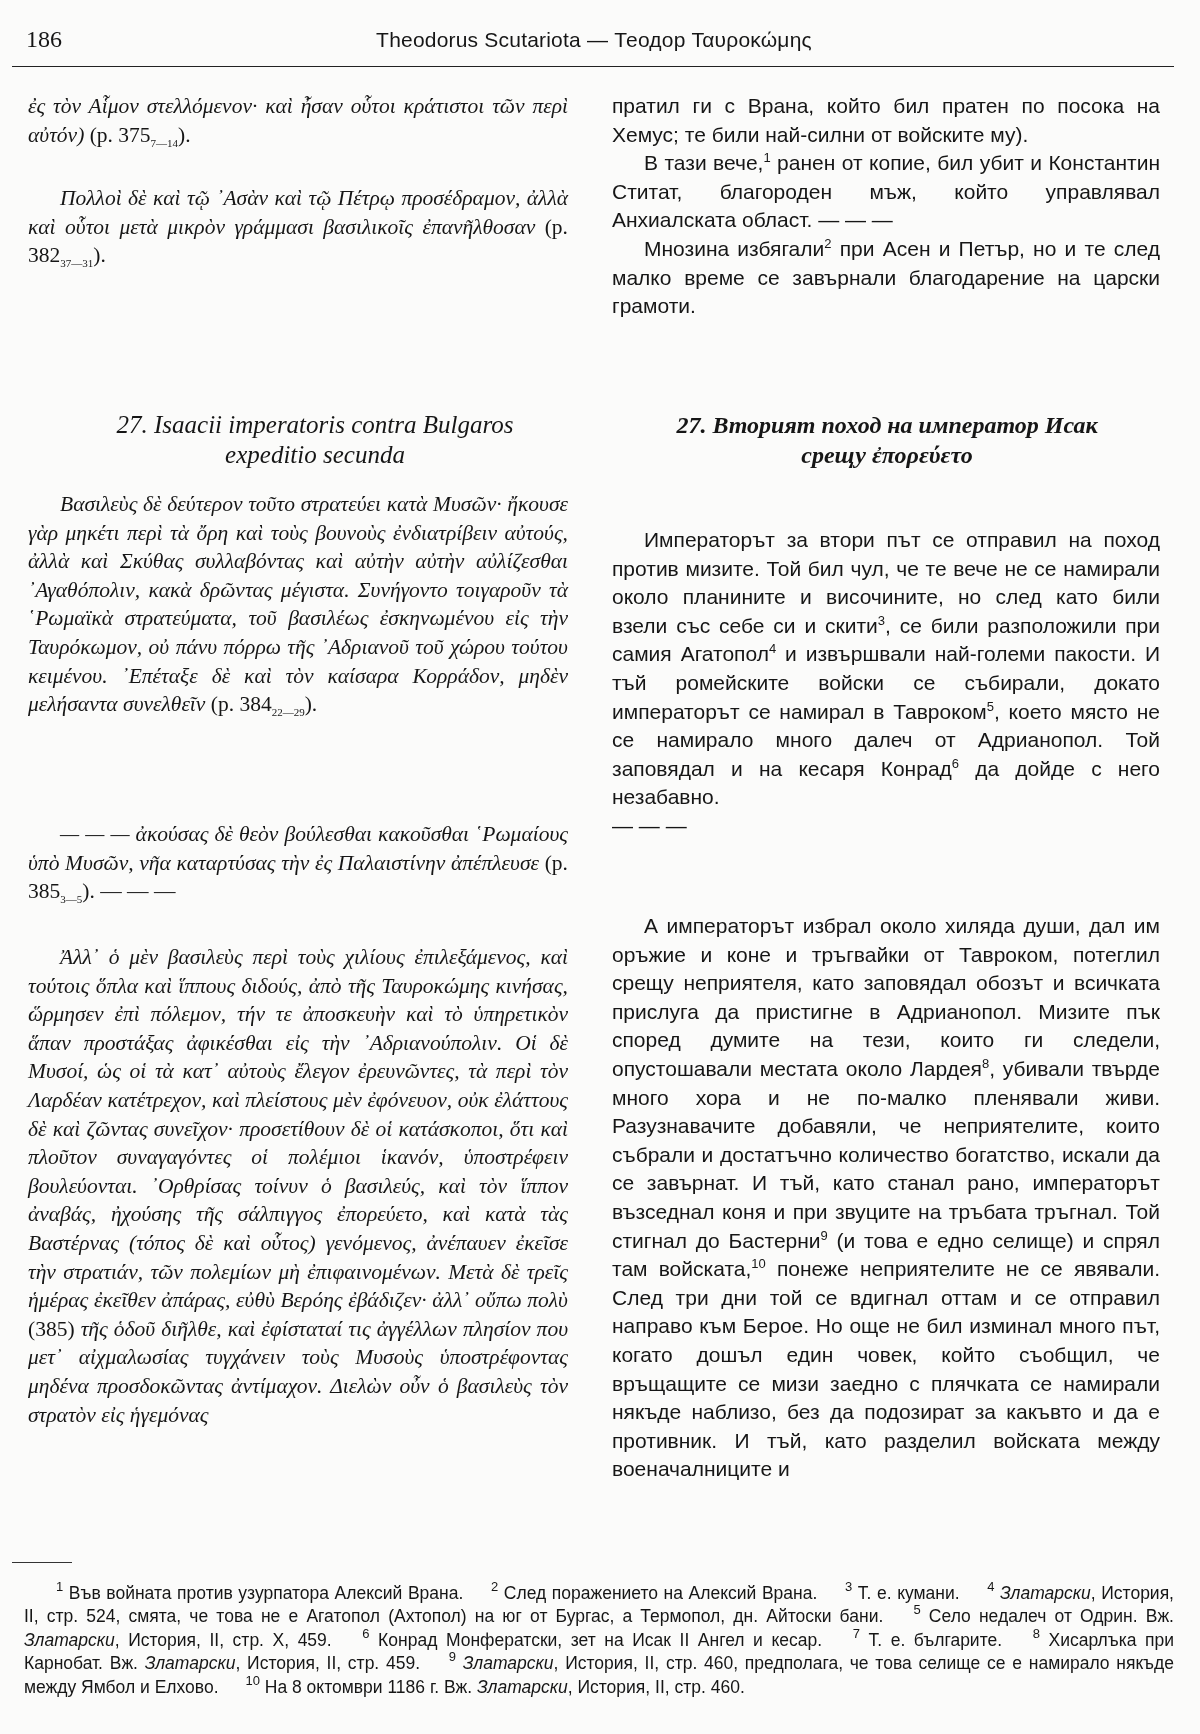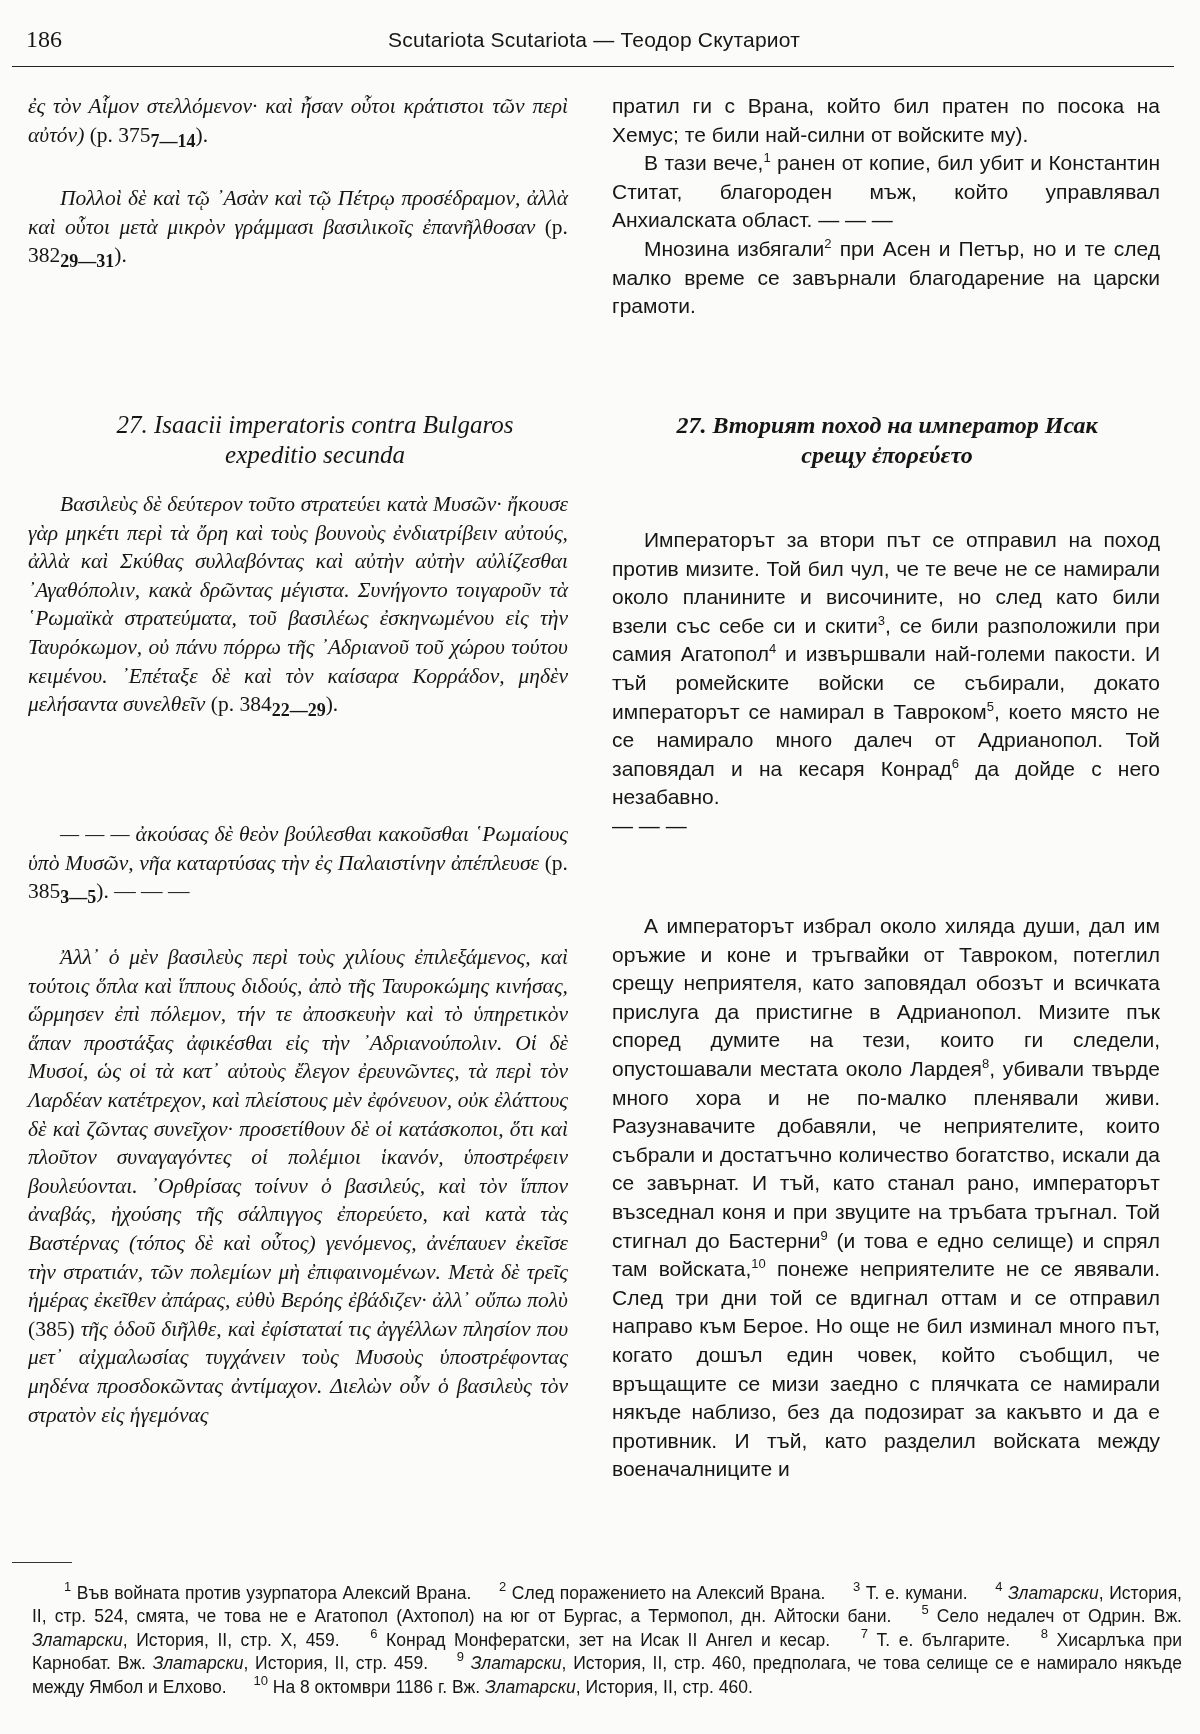--- a/index.html
+++ b/index.html
@@ -24,52 +24,52 @@
   .col {
     position: absolute; width: 540px; font-size: 21.5px; line-height: 28.6px;
     text-align: justify;
   }
   .col.left { left: 28px; }
   .col.right { left: 612px; width: 548px; font-family: "Liberation Sans", "DejaVu Sans", sans-serif; font-size: 21px; }
   .greek { font-style: italic; }
   .greek .ref { font-style: normal; }
   p { margin: 0; }
   .indent { text-indent: 32px; }
-  sub { font-size: 18px; vertical-align: -5px; line-height: 0; font-weight: bold; }
+  sub { font-size: 11px; vertical-align: -5px; line-height: 0; font-weight: normal; }
   sup { font-size: 13px; vertical-align: 8px; line-height: 0; }
   .heading {
     position: absolute; font-style: italic; font-size: 25px; line-height: 30px; text-align: center;
   }
   .heading.left { left: 60px; width: 510px; }
   .heading.right { left: 612px; width: 550px; font-family: "Liberation Serif", serif; font-weight: bold; font-size: 24px; }
   .foot-rule {
     position: absolute; left: 12px; top: 1562px; width: 60px; border-top: 1.2px solid #333;
   }
   .footnotes {
-    position: absolute; left: 32px; top: 1582px; width: 1150px;
+    position: absolute; left: 24px; top: 1582px; width: 1150px;
     font-family: "Liberation Sans", "DejaVu Sans", sans-serif;
     font-size: 17.5px; line-height: 23.4px; text-align: justify;
   }
   .fn { margin-right: 22px; }
 </style>
 </head>
 <body>
 
 <div class="header">
   <span class="page-number">186</span>
-  <div class="running-title">Scutariota Scutariota — Теодор Скутариот</div>
+  <div class="running-title">Theodorus Scutariota — Теодор Ταυροκώμης</div>
 </div>
 <div class="header-rule"></div>
 
 <div class="col left greek" style="top:92px;">
   <p><span>ἐς τὸν Αἷμον στελλόμενον· καὶ ἦσαν οὗτοι κράτιστοι τῶν περὶ αὐτόν) </span><span class="ref"><span>(p. 375</span><sub>7—14</sub><span>).</span></span></p>
 </div>
 
 <div class="col left greek" style="top:184px;">
-  <p class="indent"><span>Πολλοὶ δὲ καὶ τῷ ᾿Ασὰν καὶ τῷ Πέτρῳ προσέδραμον, ἀλλὰ καὶ οὗτοι μετὰ μικρὸν γράμμασι βασιλικοῖς ἐπανῆλθοσαν </span><span class="ref"><span>(p. 382</span><sub>29—31</sub><span>).</span></span></p>
+  <p class="indent"><span>Πολλοὶ δὲ καὶ τῷ ᾿Ασὰν καὶ τῷ Πέτρῳ προσέδραμον, ἀλλὰ καὶ οὗτοι μετὰ μικρὸν γράμμασι βασιλικοῖς ἐπανῆλθοσαν </span><span class="ref"><span>(p. 382</span><sub>37—31</sub><span>).</span></span></p>
 </div>
 
 <div class="heading left" style="top:410px;">
   <div>27. Isaacii imperatoris contra Bulgaros</div>
   <div>expeditio secunda</div>
 </div>
 
 <div class="col left greek" style="top:490px;">
   <p class="indent"><span>Βασιλεὺς δὲ δεύτερον τοῦτο στρατεύει κατὰ Μυσῶν· ἤκουσε γὰρ μηκέτι περὶ τὰ ὄρη καὶ τοὺς βουνοὺς ἐνδιατρίβειν αὐτούς, ἀλλὰ καὶ Σκύθας συλλαβόντας καὶ αὐτὴν αὐτὴν αὐλίζεσθαι ᾿Αγαθόπολιν, κακὰ δρῶντας μέγιστα. Συνήγοντο τοιγαροῦν τὰ ῾Ρωμαϊκὰ στρατεύματα, τοῦ βασιλέως ἐσκηνωμένου εἰς τὴν Ταυρόκωμον, οὐ πάνυ πόρρω τῆς ᾿Αδριανοῦ τοῦ χώρου τούτου κειμένου. ᾿Επέταξε δὲ καὶ τὸν καίσαρα Κορράδον, μηδὲν μελήσαντα συνελθεῖν </span><span class="ref"><span>(p. 384</span><sub>22—29</sub><span>).</span></span></p>
 </div>

